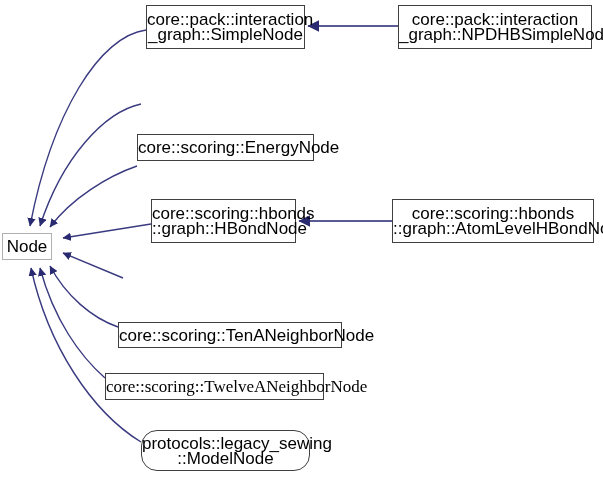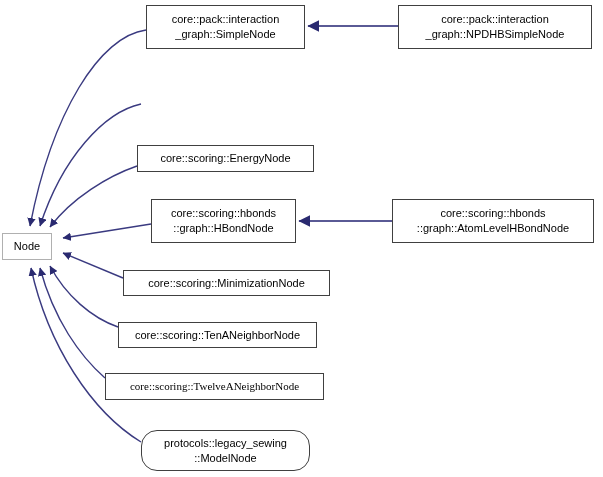--- a/index.html
+++ b/index.html
@@ -27,21 +27,21 @@
   .node-box {
     position: absolute;
     box-sizing: border-box;
     background: #ffffff;
     border: 1px solid #404040;
     display: flex;
     align-items: center;
     justify-content: center;
     text-align: center;
     color: #000000;
-    font-size: 11px;
+    font-size: 17px;
     line-height: 15px;
     letter-spacing: 0px;
     white-space: pre-line;
     z-index: 2;
   }
   .node-box.root-node {
     border: 1px solid #b0b0b0;
   }
   .node-label {
     display: block;
@@ -91,34 +91,31 @@
   <div class="node-box root-node" style="left:2px; top:233px; width:50px; height:27px;">
     <span class="node-label">Node</span>
   </div>
 
   <div class="node-box" style="left:146px; top:5px; width:159px; height:44px;">
     <span class="node-label">core::pack::interaction
 _graph::SimpleNode</span>
   </div>
 
 
-  <div class="node-box" style="left:137px; top:145px; width:177px; height:27px;">
+  <div class="node-box" style="left:137px; top:134px; width:177px; height:27px;">
     <span class="node-label">core::scoring::EnergyNode</span>
   </div>
 
   <div class="node-box" style="left:151px; top:199px; width:145px; height:44px;">
     <span class="node-label">core::scoring::hbonds
 ::graph::HBondNode</span>
   </div>
 
-  <div class="node-box" style="left:123px; top:270px; width:207px; height:26px;">
-    <span class="node-label">core::scoring::MinimizationNode</span>
-  </div>
 
-  <div class="node-box" style="left:118px; top:322px; width:199px; height:26px;align-items:center;">
+  <div class="node-box" style="left:118px; top:322px; width:224px; height:26px;align-items:center;">
     <span class="node-label">core::scoring::TenANeighborNode</span>
   </div>
 
   <div class="node-box" style="left:105px; top:373px; width:219px; height:27px;font-family:Liberation Serif, serif;">
     <span class="node-label">core::scoring::TwelveANeighborNode</span>
   </div>
 
   <div class="node-box" style="left:141px; top:430px; width:169px; height:41px;border-radius:16px;">
     <span class="node-label">protocols::legacy_sewing
 ::ModelNode</span>

